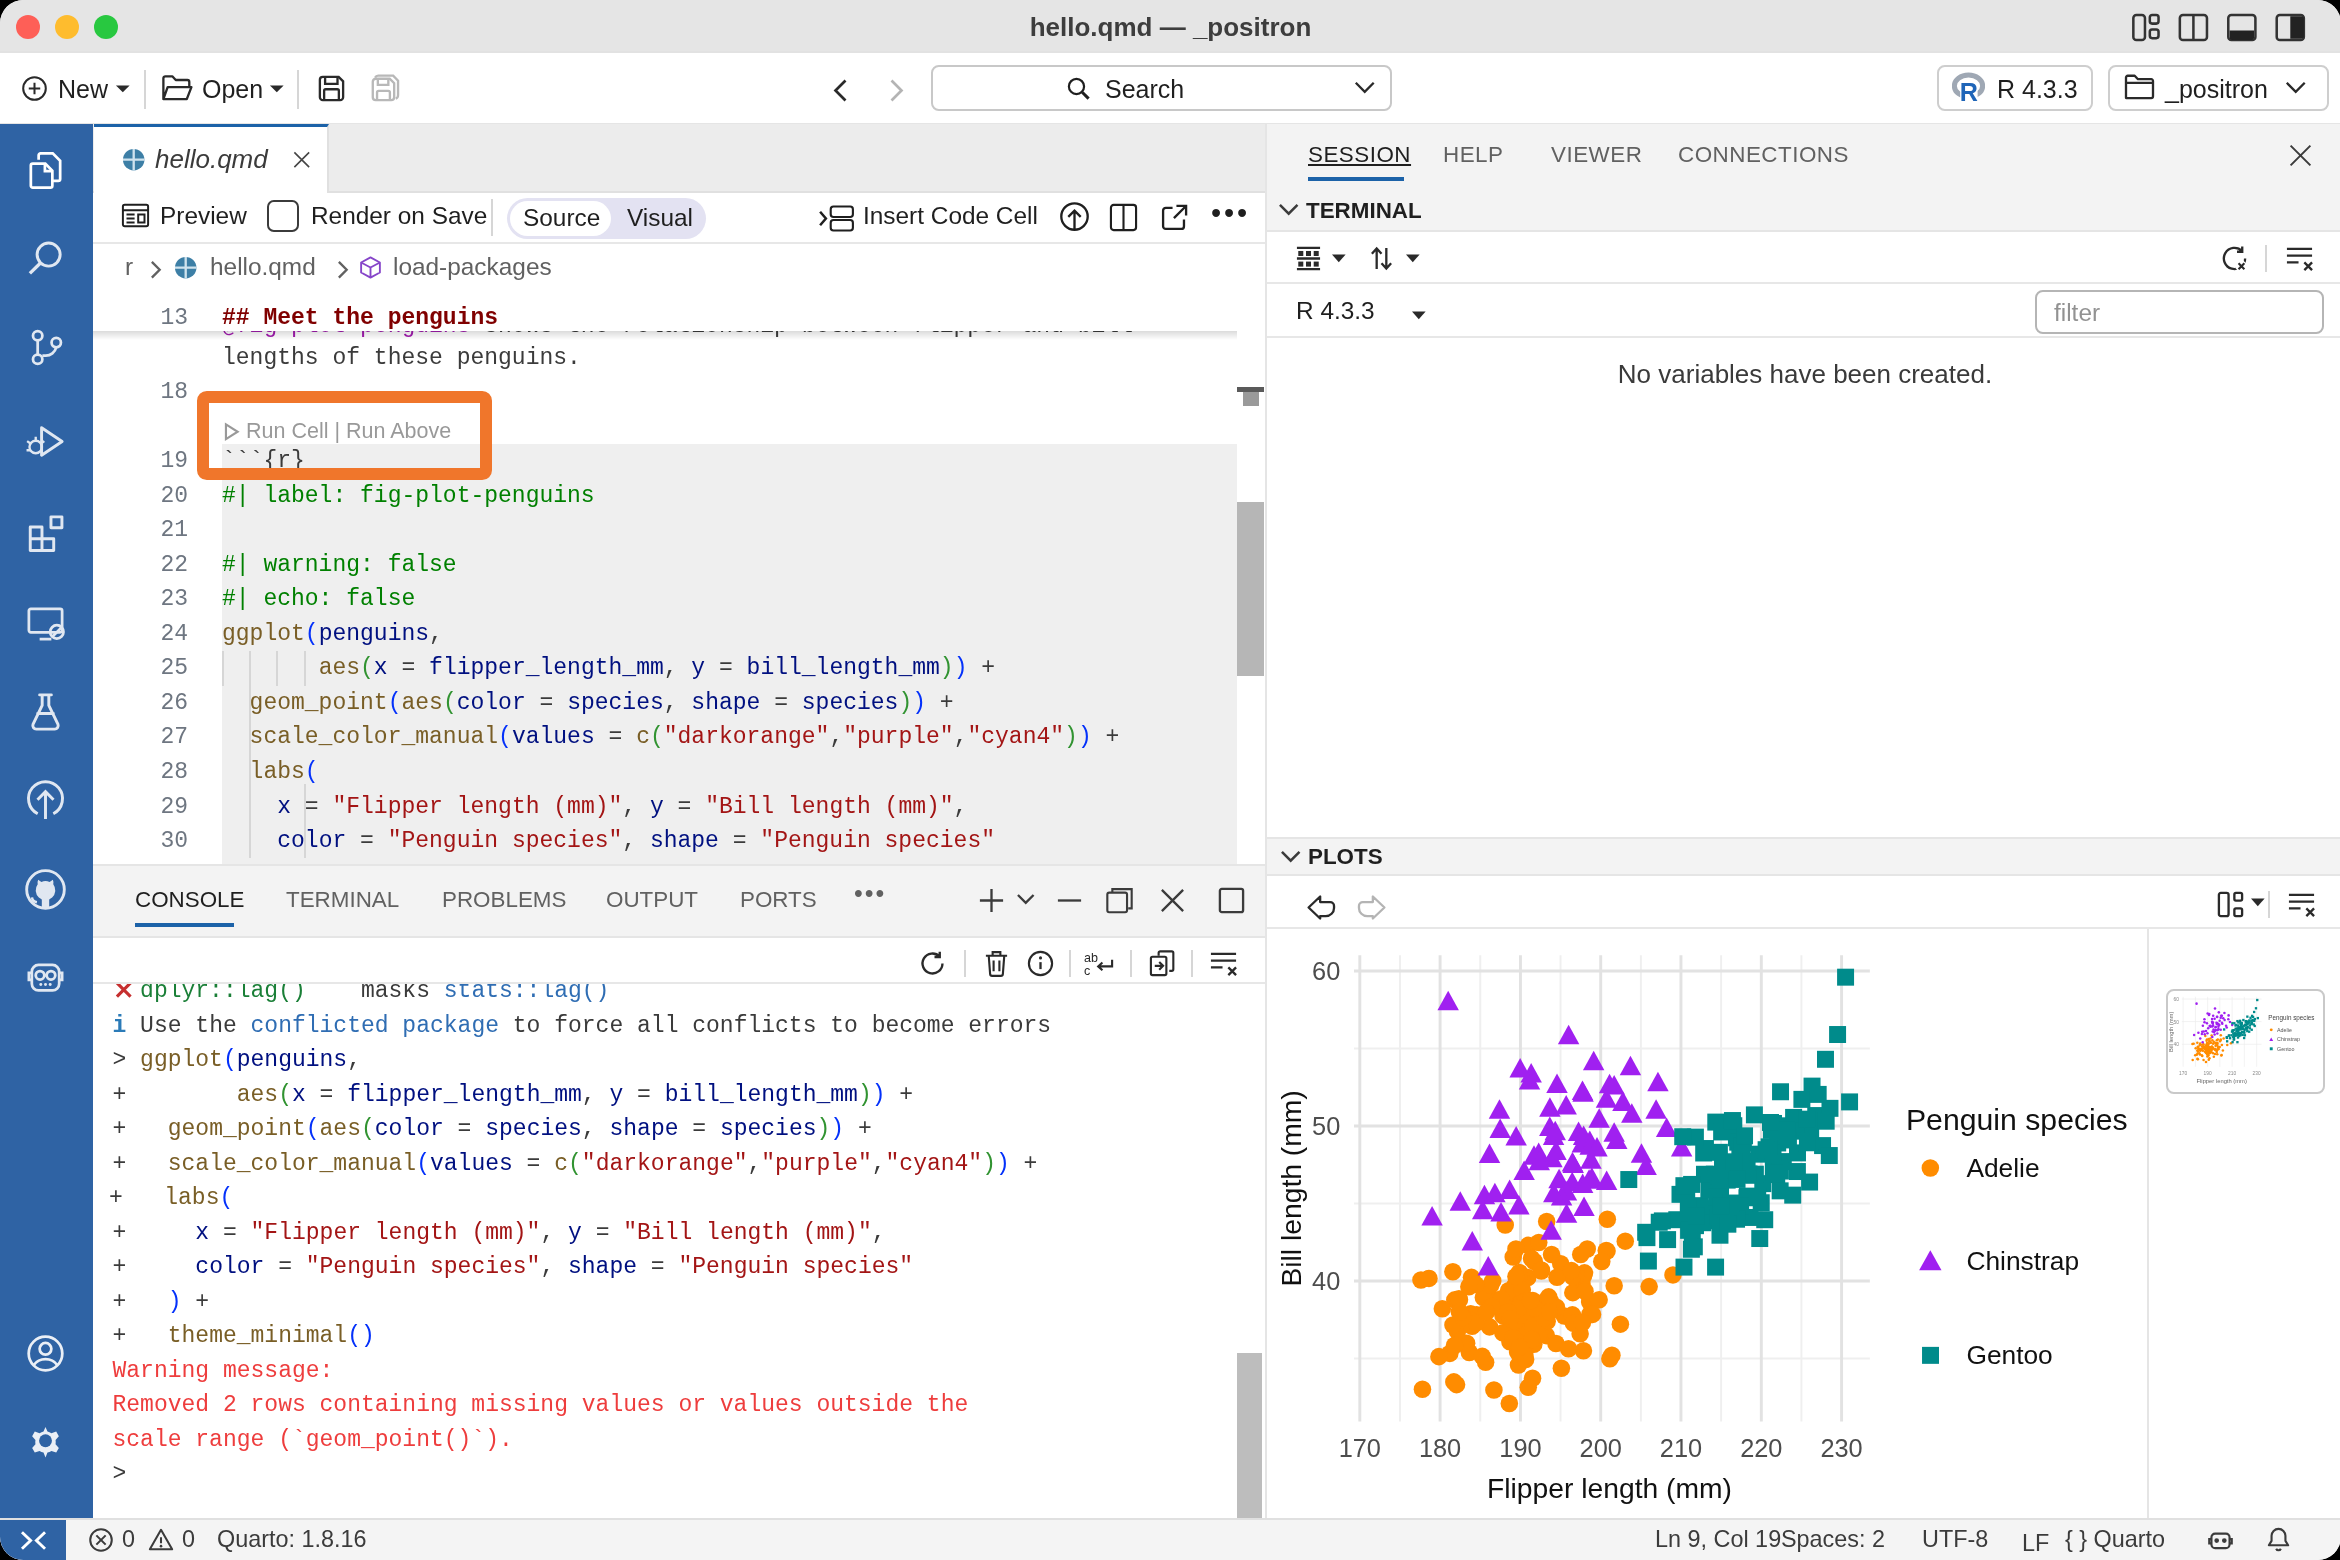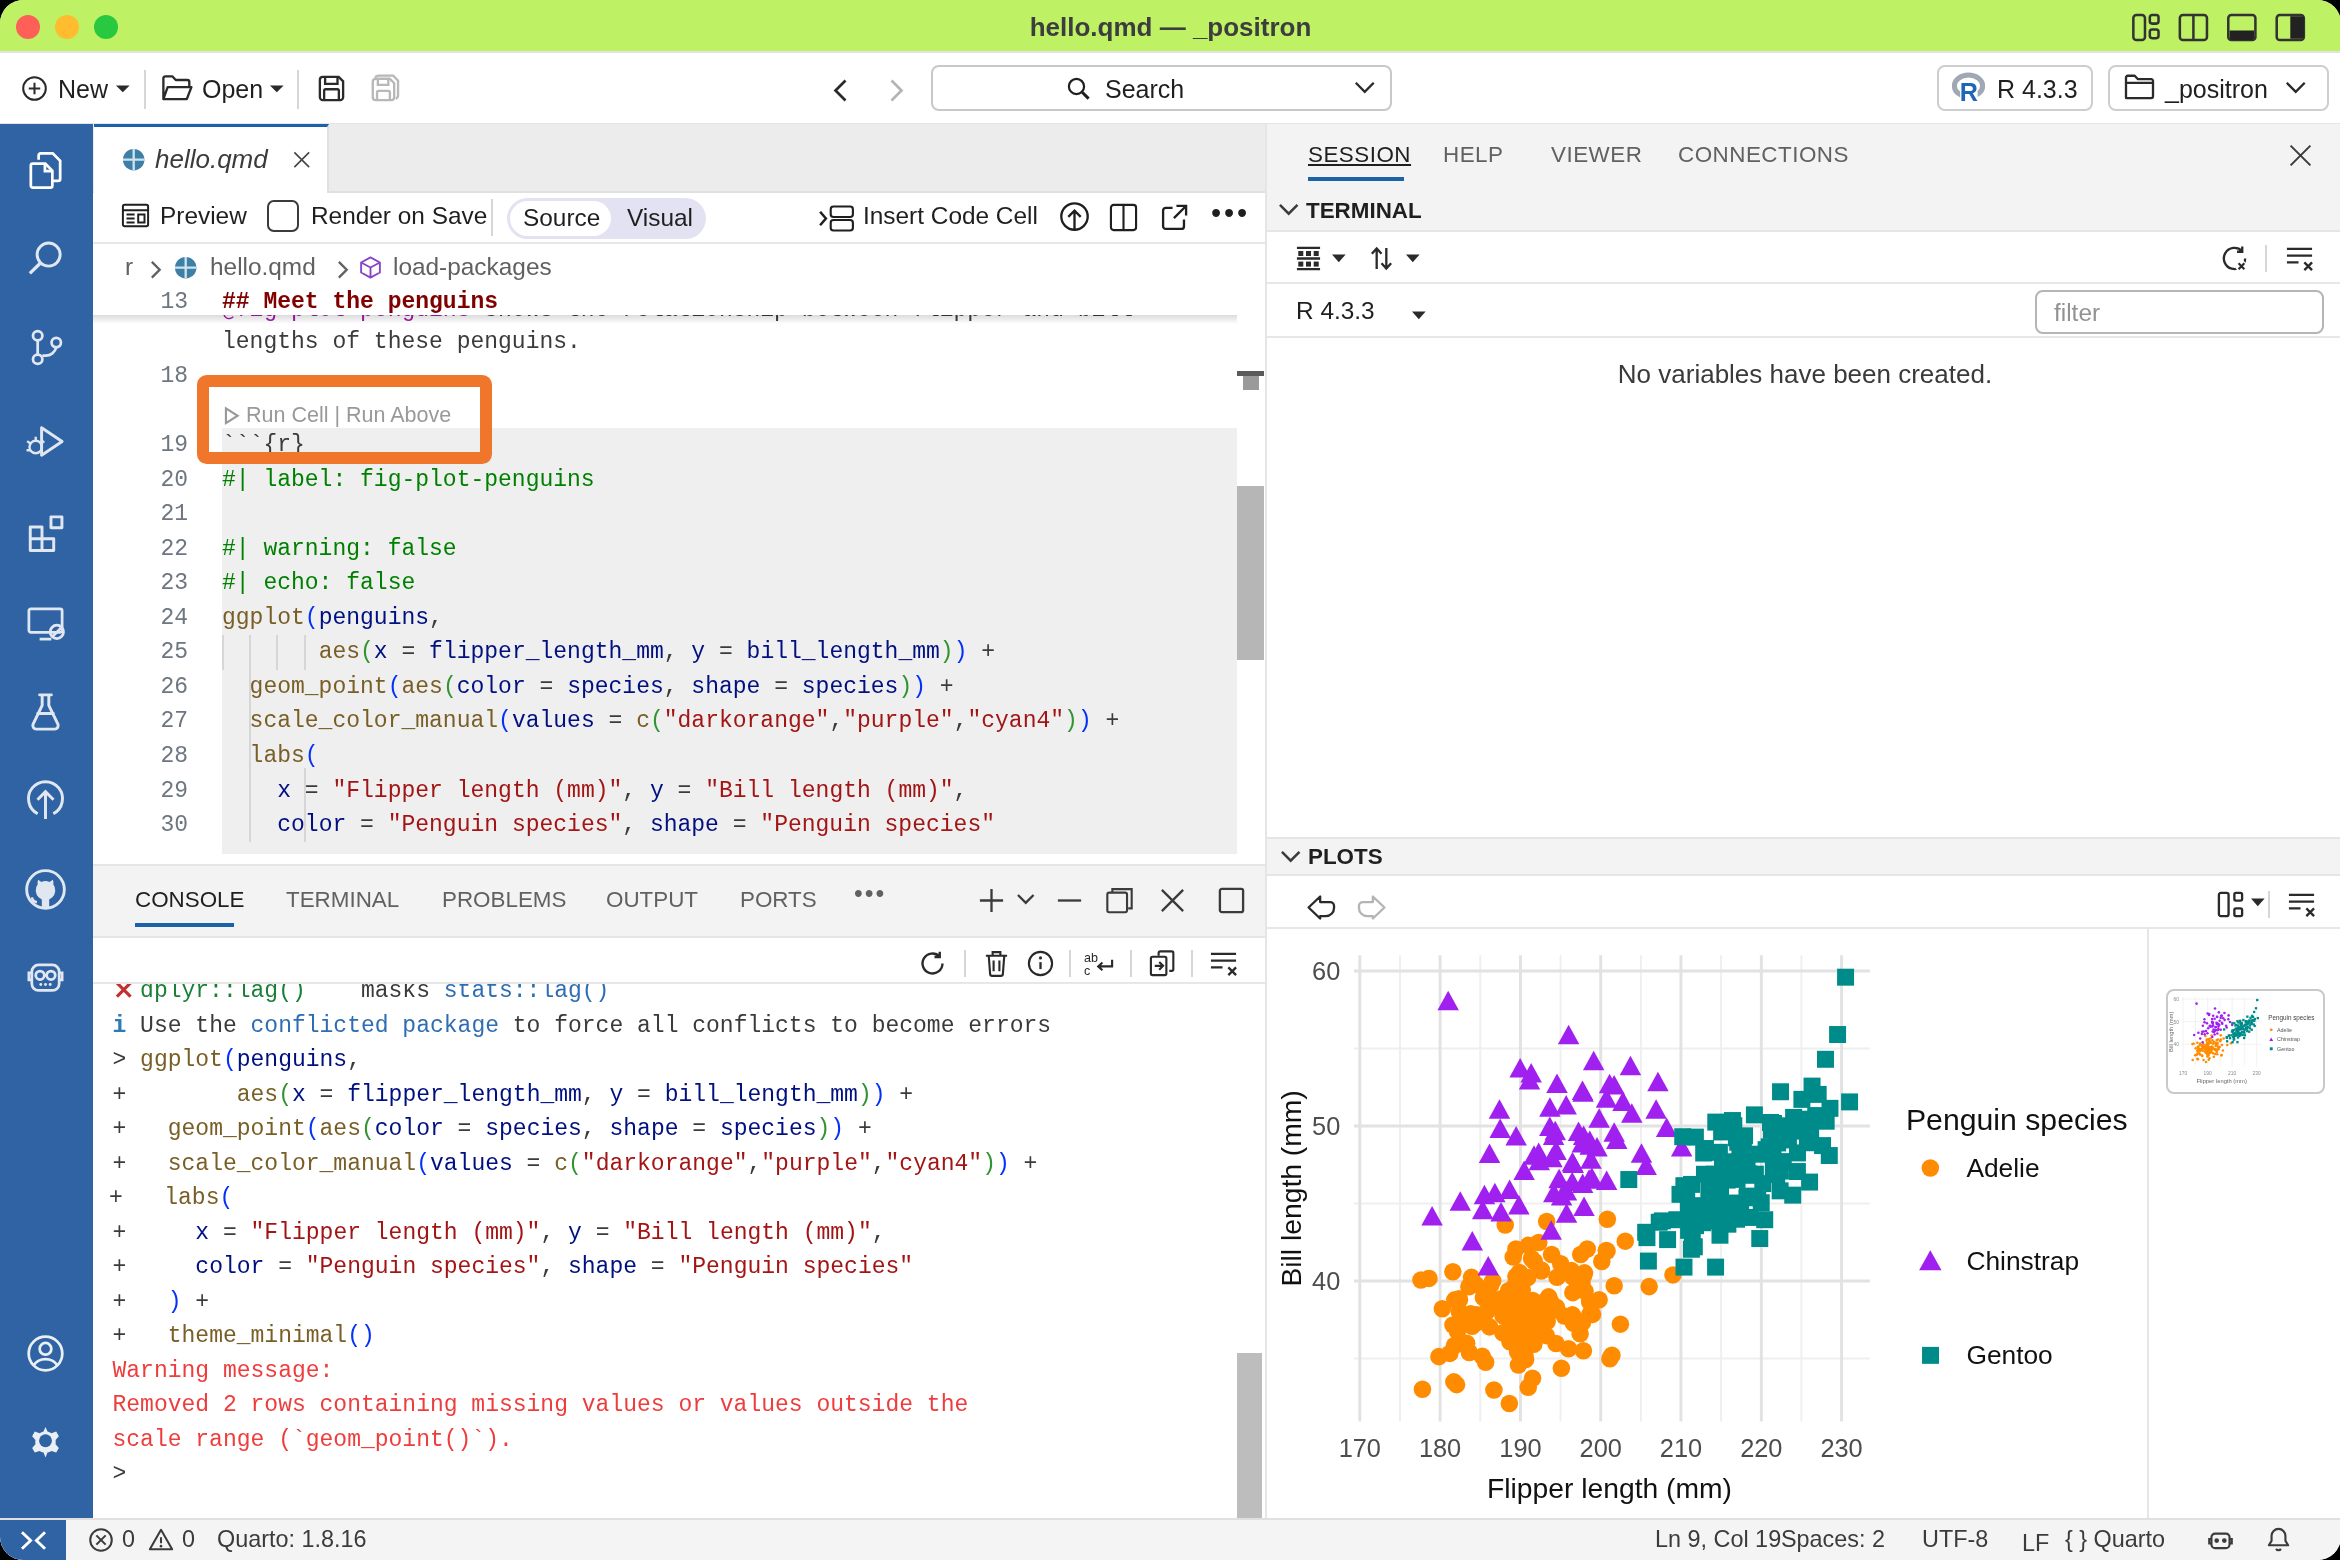--- a/index.html
+++ b/index.html
@@ -5,21 +5,21 @@
 .win{position:absolute;left:0;top:0;width:2341px;height:1560px;background:#fff;border-radius:23.4px;overflow:hidden;font-family:"Liberation Sans",sans-serif;color:#3b3b3b;}
 .a{position:absolute;}
 .mono{font-family:"Liberation Mono",monospace;font-size:23px;line-height:35px;white-space:pre;}
 .ui{font-size:24.4px;}
 svg{display:block;}
 .tl{width:24.4px;height:24.4px;border-radius:50%;}
 </style></head>
 <body>
 <div class="win">
 
-<div class="a" id="titlebar" style="left:0;top:0;width:2341px;height:53px;background:#bef264;border-bottom:2px solid #e2e2e2;">
+<div class="a" id="titlebar" style="left:0;top:0;width:2341px;height:53px;background:#e5e5e5;border-bottom:2px solid #e2e2e2;">
   <div class="a tl" style="left:15.6px;top:14.6px;background:#fe5f57;"></div>
   <div class="a tl" style="left:55px;top:14.6px;background:#febc2e;"></div>
   <div class="a tl" style="left:94px;top:14.6px;background:#28c840;"></div>
   <div class="a" style="left:0;top:0;width:2341px;height:53px;text-align:center;font-size:26px;font-weight:bold;color:#3d3d3d;line-height:55px;">hello.qmd — _positron</div>
 
   <svg class="a" style="left:2131px;top:11.7px;" width="181" height="31" viewBox="0 0 93 16">
     <g stroke="#333" stroke-width="1.3" fill="none">
       <rect x="1" y="1.5" width="6" height="13" rx="1.6"></rect>
       <rect x="9.5" y="1.5" width="4.5" height="4.5" rx="1.2"></rect>
       <rect x="9.5" y="9" width="4.5" height="4.5" rx="1.2"></rect>
@@ -256,21 +256,21 @@
     <div class="a ui" style="left:117px;top:6.8px;color:#616161;">hello.qmd</div>
     <svg class="a" style="left:240px;top:12.7px;" width="19.5" height="21.5" viewBox="0 0 10 11">
           <path d="M3 1.5 l4 4 -4 4" stroke="#616161" stroke-width="1.2" fill="none"></path>
         </svg>
     <svg class="a" style="left:265px;top:8.8px;" width="25" height="25" viewBox="0 0 16 16">
           <path d="M8 1.5 L14 4.8 v6.4 L8 14.5 L2 11.2 V4.8 z M2 4.8 L8 8 l6-3.2 M8 8 v6.5" stroke="#8645c9" stroke-width="1.2" fill="none" stroke-linejoin="round"></path>
         </svg>
     <div class="a ui" style="left:300px;top:6.8px;color:#616161;">load-packages</div>
   </div>
 
-  <div class="a" id="codearea" style="left:0;top:161px;width:1401px;height:571px;background:#fff;overflow:hidden;">
+  <div class="a" id="codearea" style="left:0;top:177px;width:1401px;height:571px;background:#fff;overflow:hidden;">
 
     <div class="a" style="left:129px;top:143px;width:1015px;height:426px;background:#efefef;"></div>
 
     <div class="a" style="left:129px;top:350px;width:2px;height:35px;background:#d6d6d6;"></div>
     <div class="a" style="left:156px;top:350px;width:2px;height:207px;background:#d6d6d6;"></div>
     <div class="a" style="left:183px;top:350px;width:2px;height:35px;background:#d6d6d6;"></div>
     <div class="a" style="left:211px;top:350px;width:2px;height:35px;background:#d6d6d6;"></div>
     <div class="a" style="left:211px;top:483px;width:2px;height:74px;background:#d6d6d6;"></div>
 
     <div class="a mono" style="left:129px;top:8.4px;"><span style="color:#a21caf;">@fig-plot-penguins</span> shows the relationship between flipper and bill</div>

